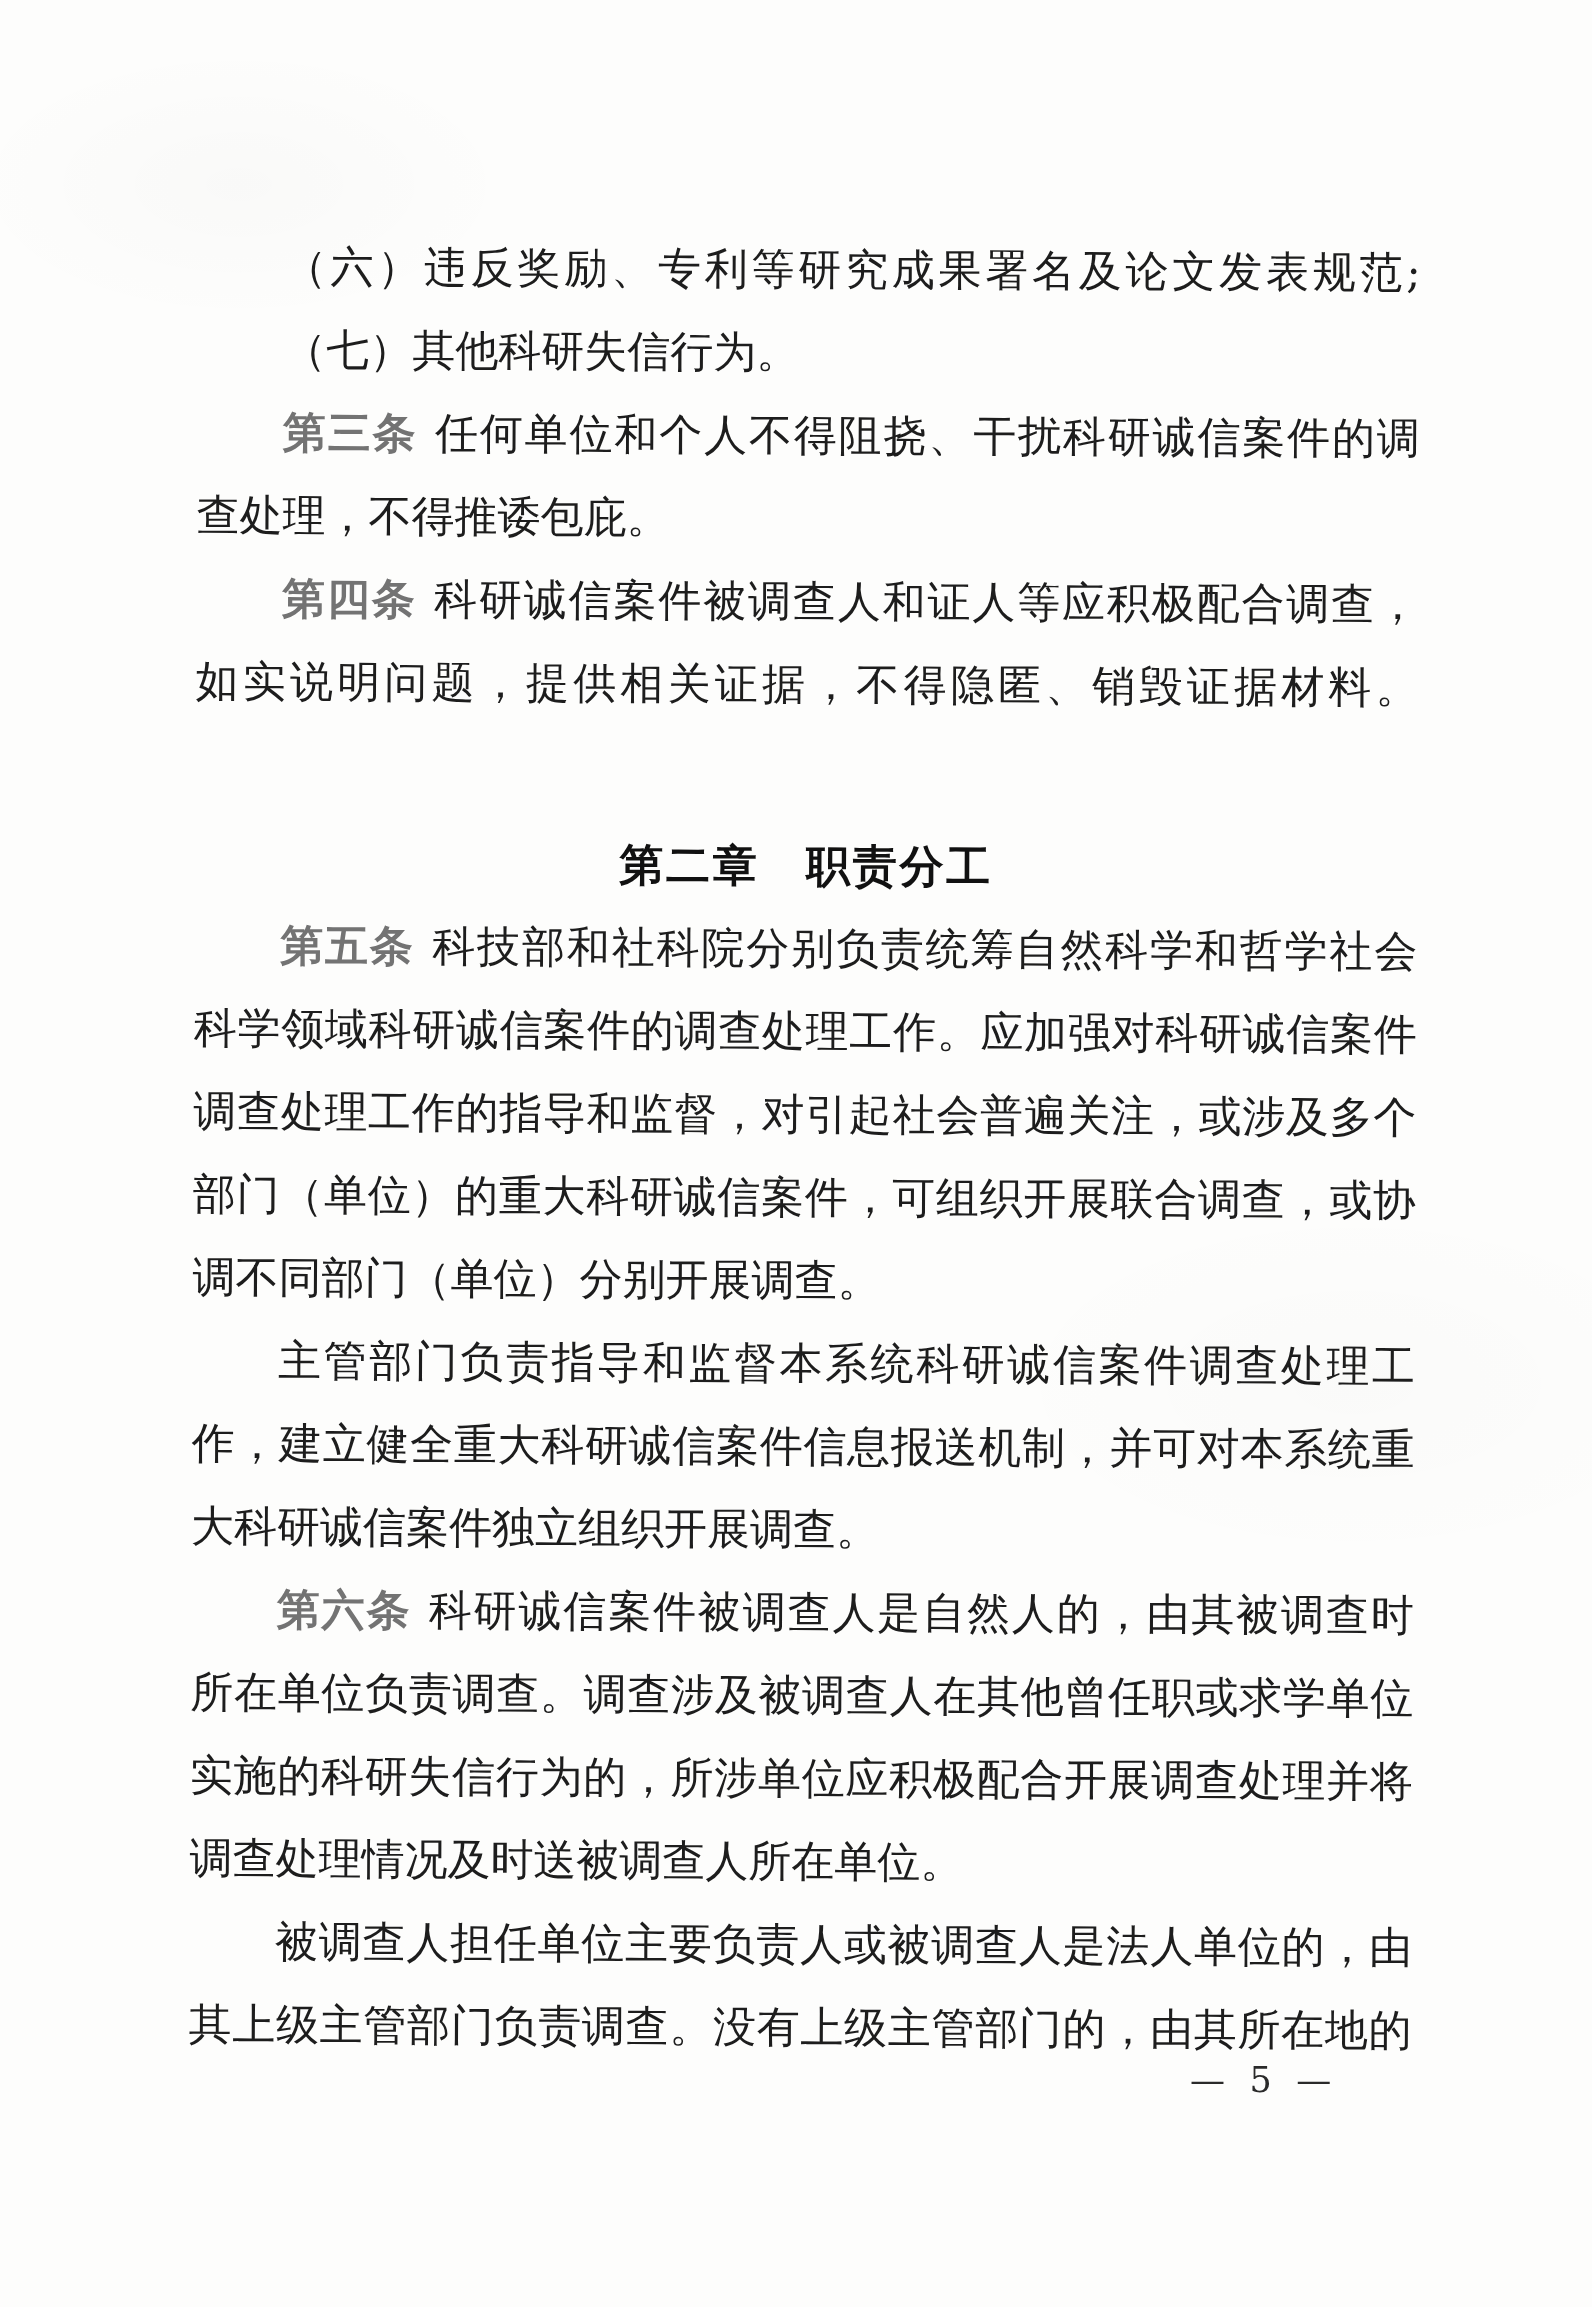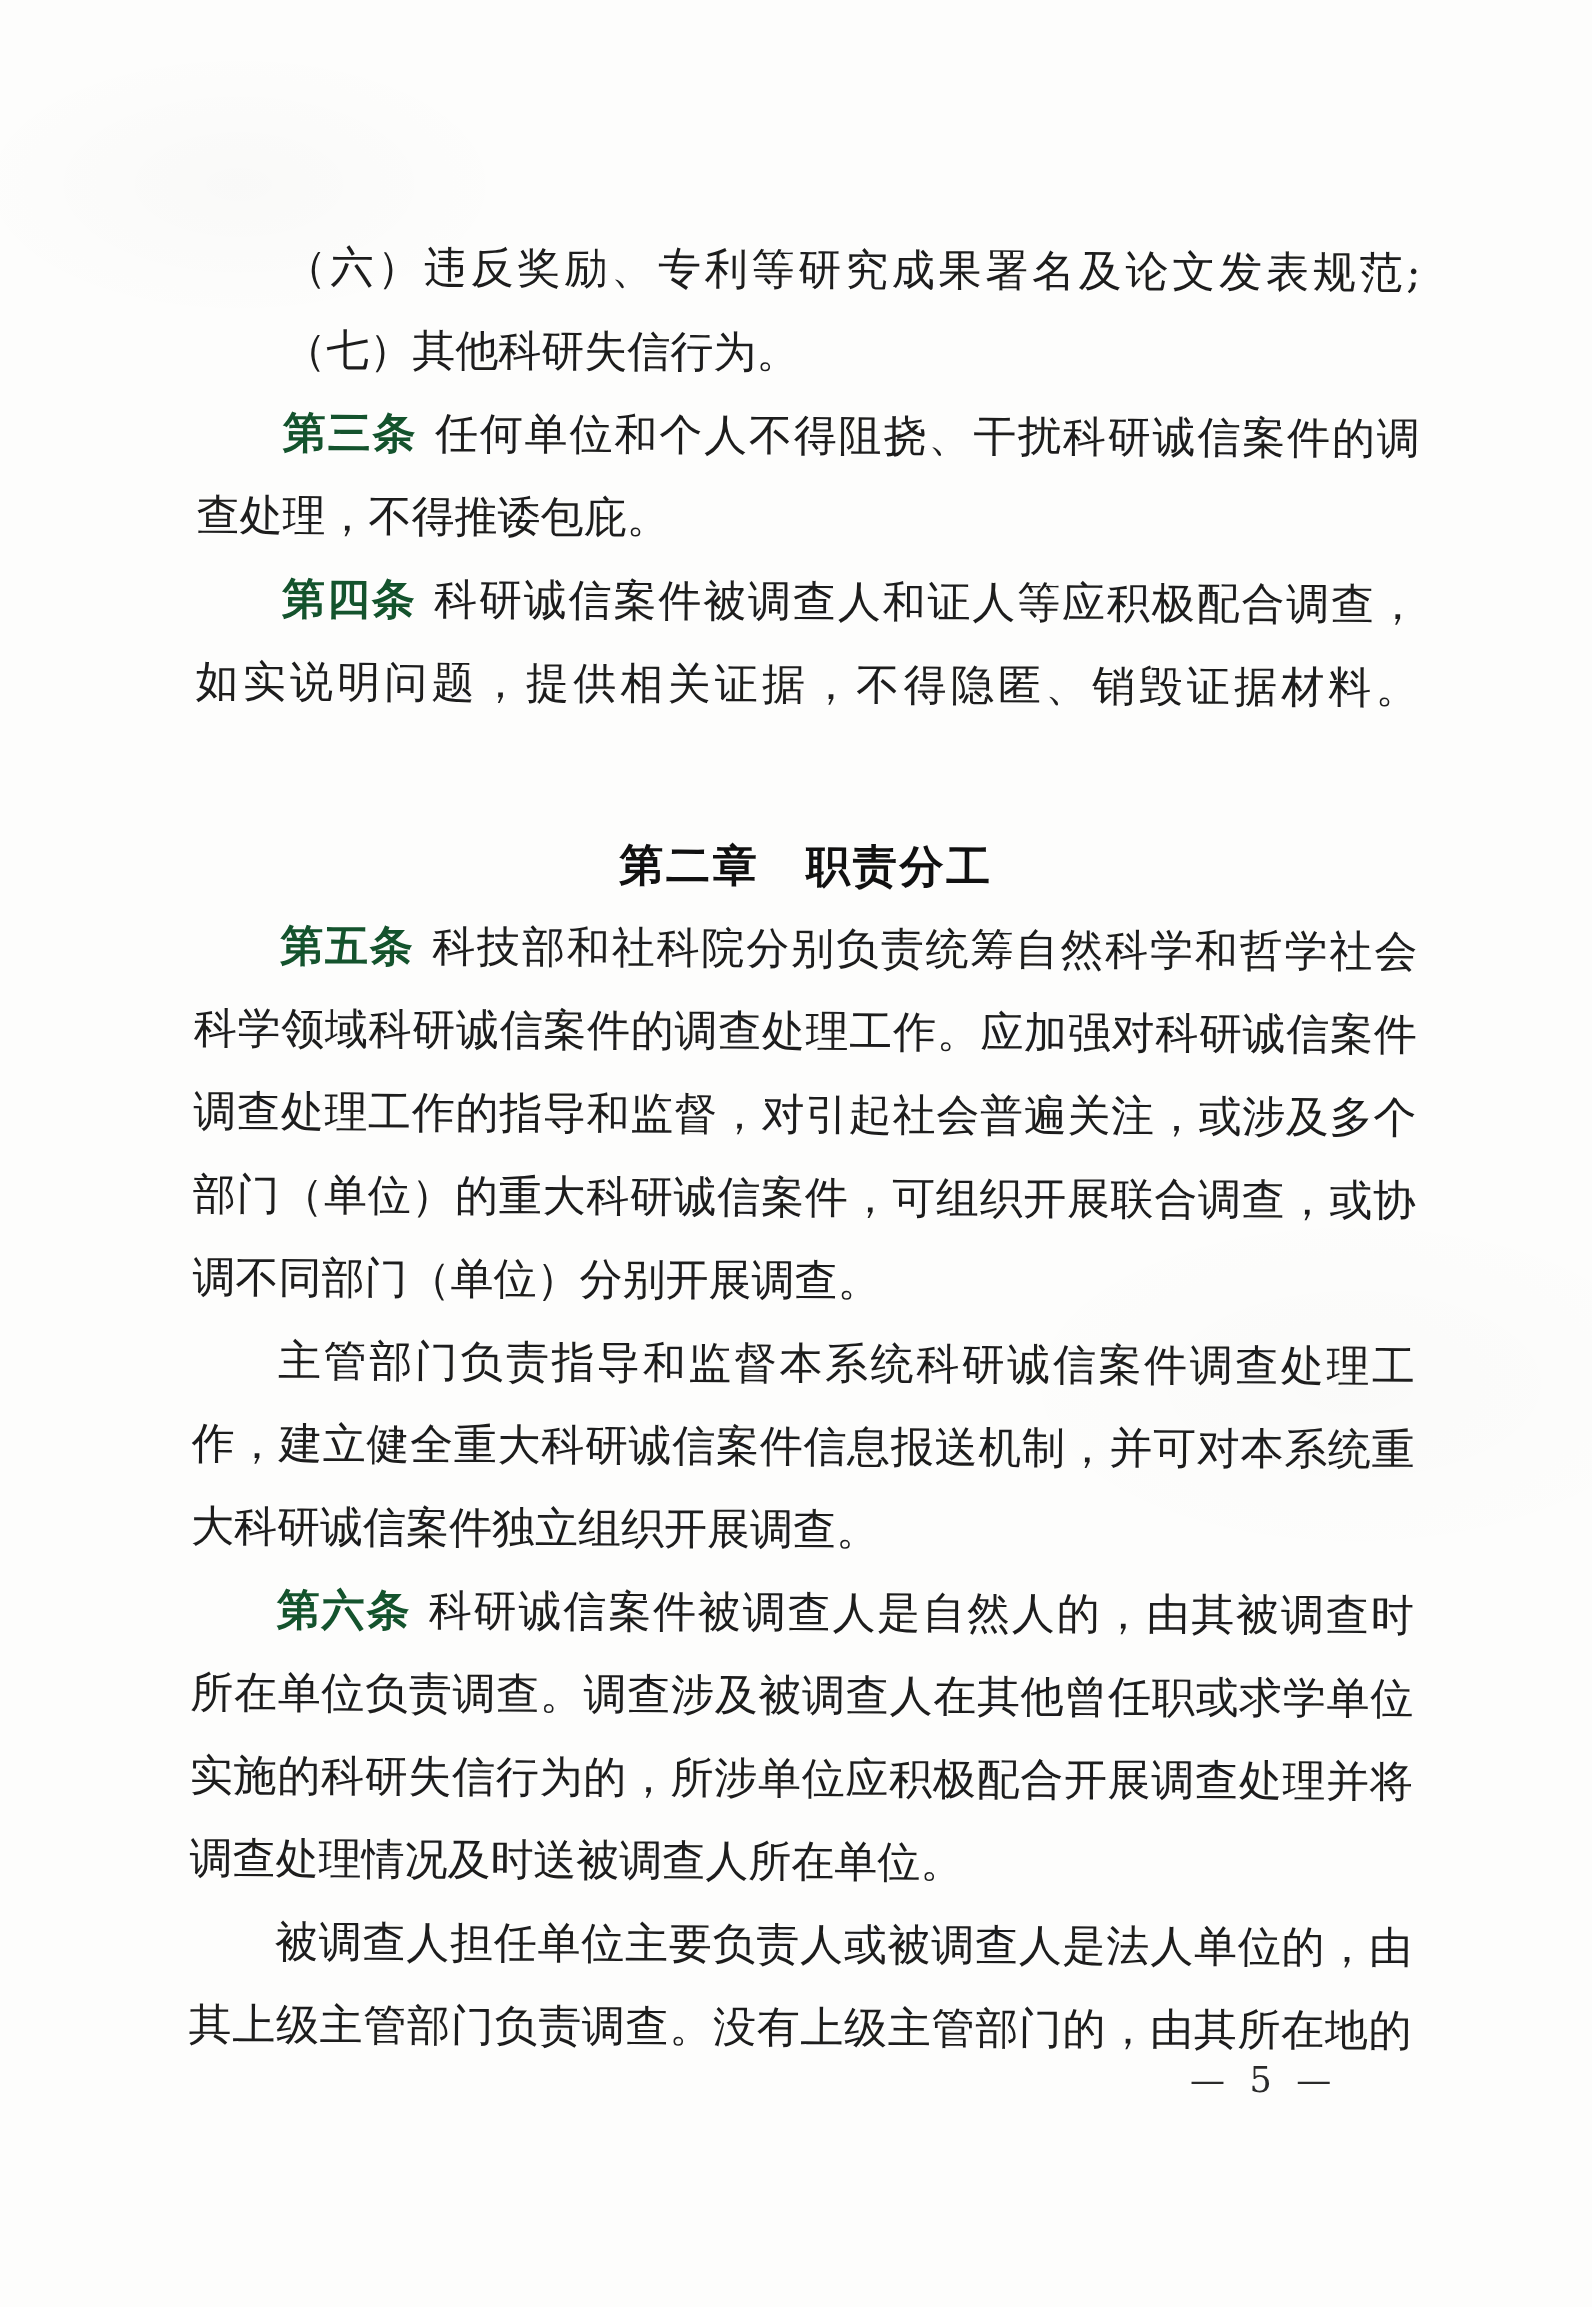--- a/index.html
+++ b/index.html
@@ -39,21 +39,21 @@
   }
   .line.short {
     text-align: left;
   }
   .line.indent {
     text-indent: 86px;
   }
   .lead {
     font-family: "Liberation Sans", sans-serif;
     font-weight: 700;
-    color: #14532d;
+    color: #737373;
     margin-right: 17.5px;
   }
   .heading {
     height: 83px;
     margin-top: 98px;
     text-align: center;
     font-family: "Liberation Sans", sans-serif;
     font-weight: 700;
     font-size: 44px;
     color: #111111;

